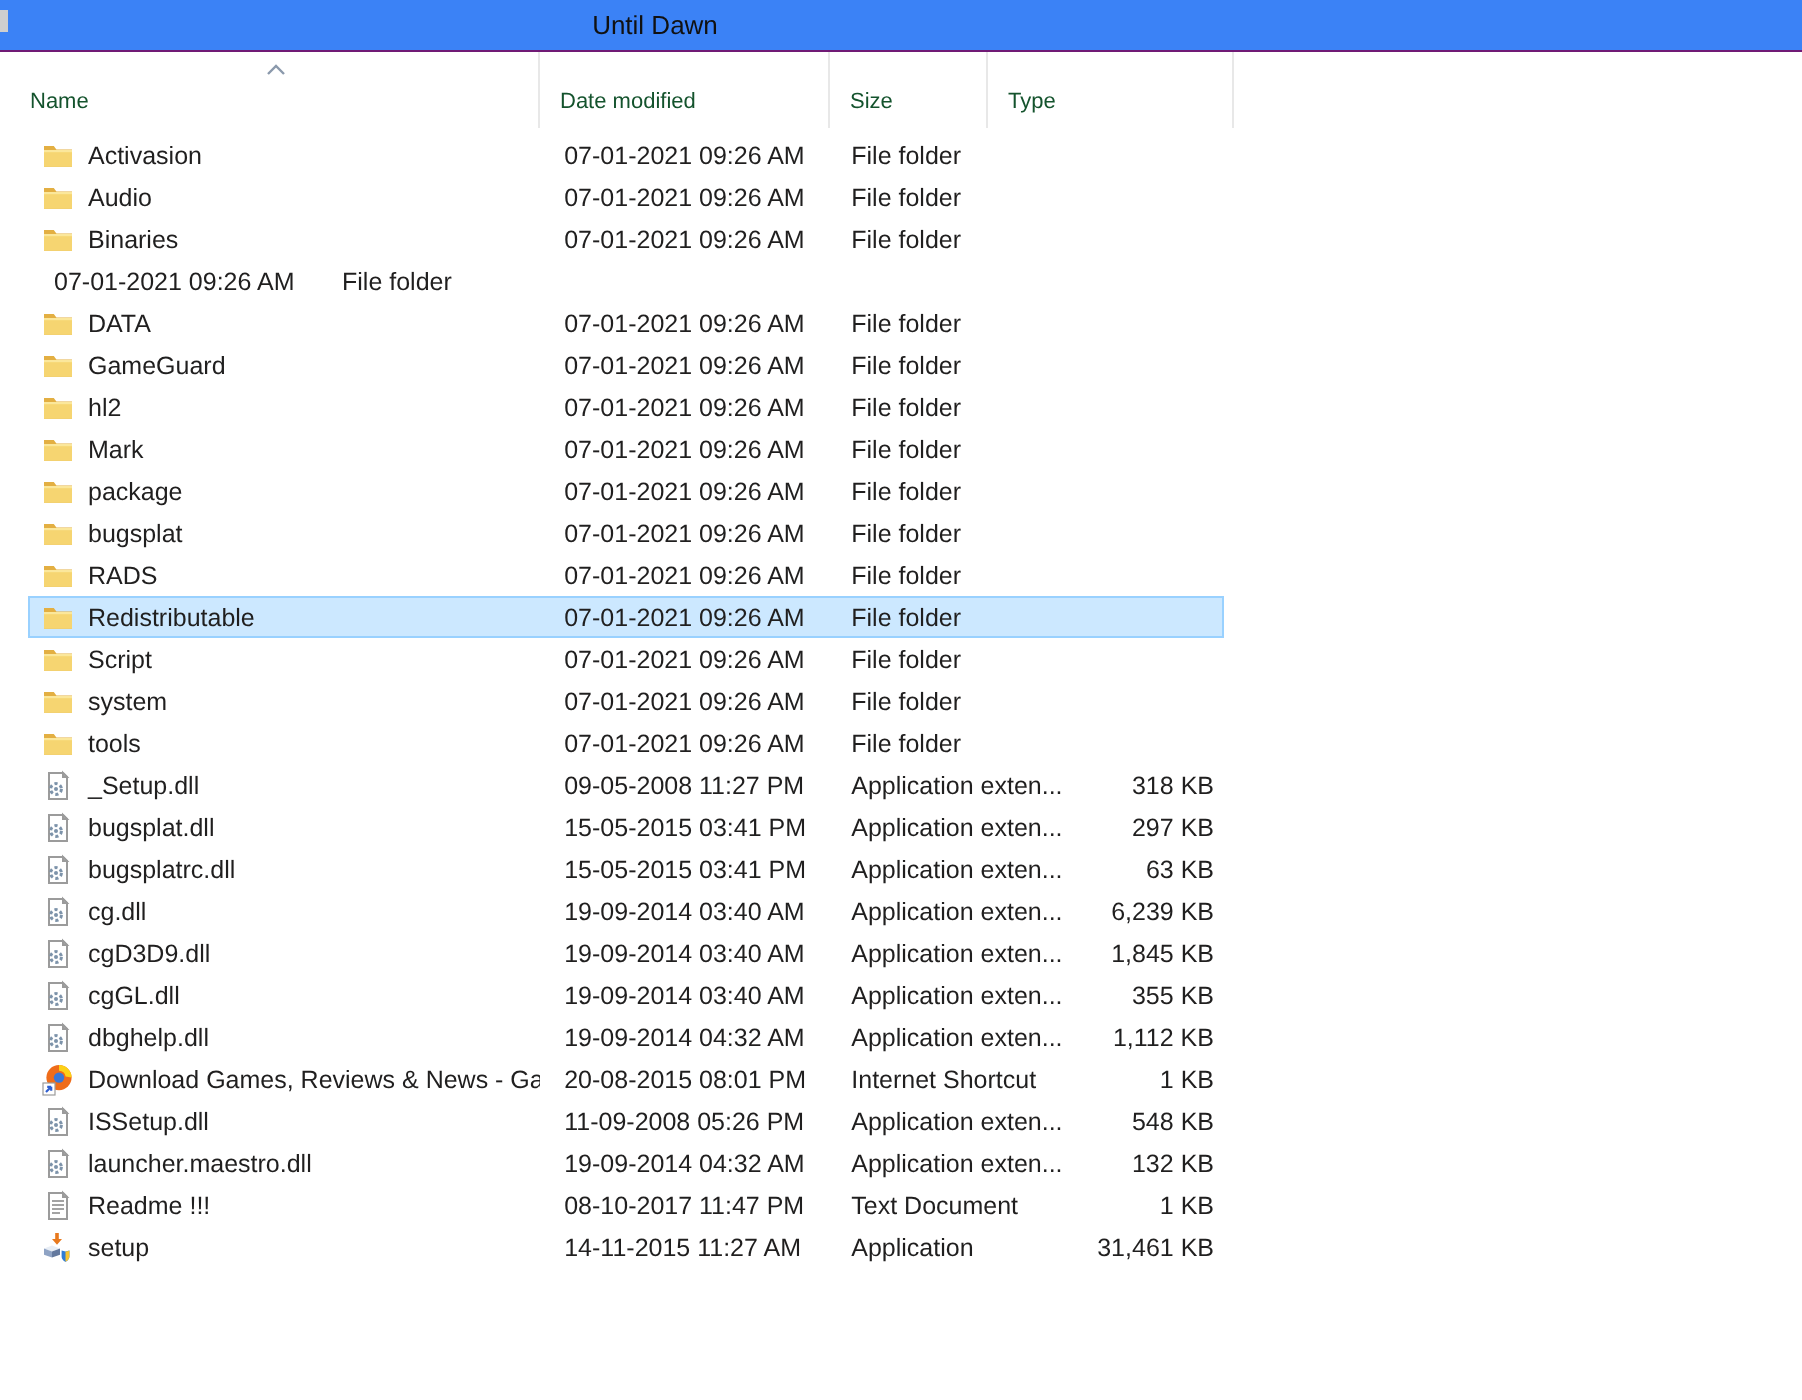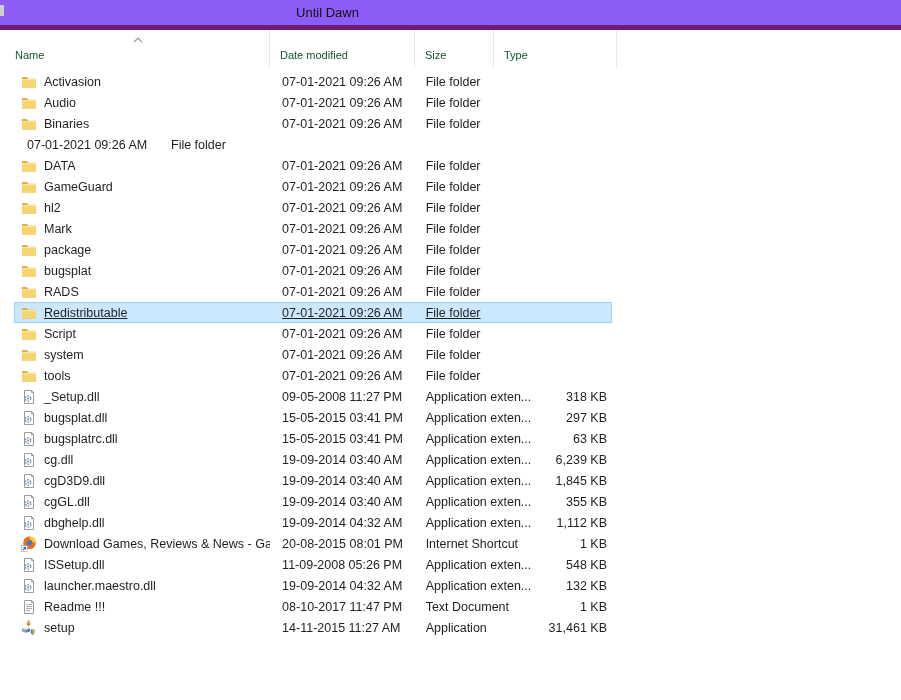--- a/index.html
+++ b/index.html
@@ -2,41 +2,41 @@
 <html><head>
 <meta charset="utf-8">
 <style>
   html,body{margin:0;padding:0;}
   body{
     width:901px;height:700px;background:#ffffff;overflow:hidden;
     font-family:"Liberation Sans","DejaVu Sans",sans-serif;
     -webkit-font-smoothing:antialiased;
   }
   
-  .titlebar{position:relative;height:25px;border-bottom:5px solid #701a75;background:#8b5cf6;}
+  .titlebar{position:relative;height:25px;border-bottom:1px solid #701a75;background:#3b82f6;}
   .titlebar .title{
     position:absolute;left:0;top:0;width:655px;height:25px;line-height:25px;
     text-align:center;font-size:13px;color:#111;
   }
   .win-icon-fragment{position:absolute;left:0;top:5px;width:4px;height:11px;background:#cfcfcf;}
   
   .header-row{position:relative;height:38px;display:flex;color:#14532d;font-size:11px;}
   .hcell{box-sizing:border-box;border-right:1px solid #e8e8e8;display:flex;align-items:flex-end;padding:0 0 7px 10px;cursor:default;}
   .hcell.name{width:270px;padding-left:15px;position:relative;}
   .hcell.date{width:145px;}
   .hcell.type{width:123px;}
   .hcell.size{width:79px;}
   .sort-arrow{position:absolute;left:133px;top:3px;}
   
   .file-list{margin-top:3px;}
   .row{
     box-sizing:border-box;display:flex;align-items:center;height:21px;width:598px;
     margin-left:14px;border:1px solid transparent;font-size:12.5px;color:#201f1f;
   }
-  .row.selected{background:var(--sel-bg,#cce8ff);border-color:var(--sel-border,#99d1ff);text-decoration:underline;}
+  .row.selected{background:var(--sel-bg,#cce8ff);border-color:var(--sel-border,#99d1ff);}
   .cell{box-sizing:border-box;overflow:hidden;white-space:nowrap;}
   .cell.name{width:256px;display:flex;align-items:center;padding-left:6px;}
   .cell.date{width:145px;padding-left:12px;}
   .cell.type{width:123px;padding-left:11px;}
   .cell.size{width:74px;text-align:right;padding-right:4px;}
   .icon{width:16px;height:16px;flex:0 0 16px;margin-right:7px;display:inline-flex;}
   .icon svg{display:block;}
 </style>
 </head>
 <body>

